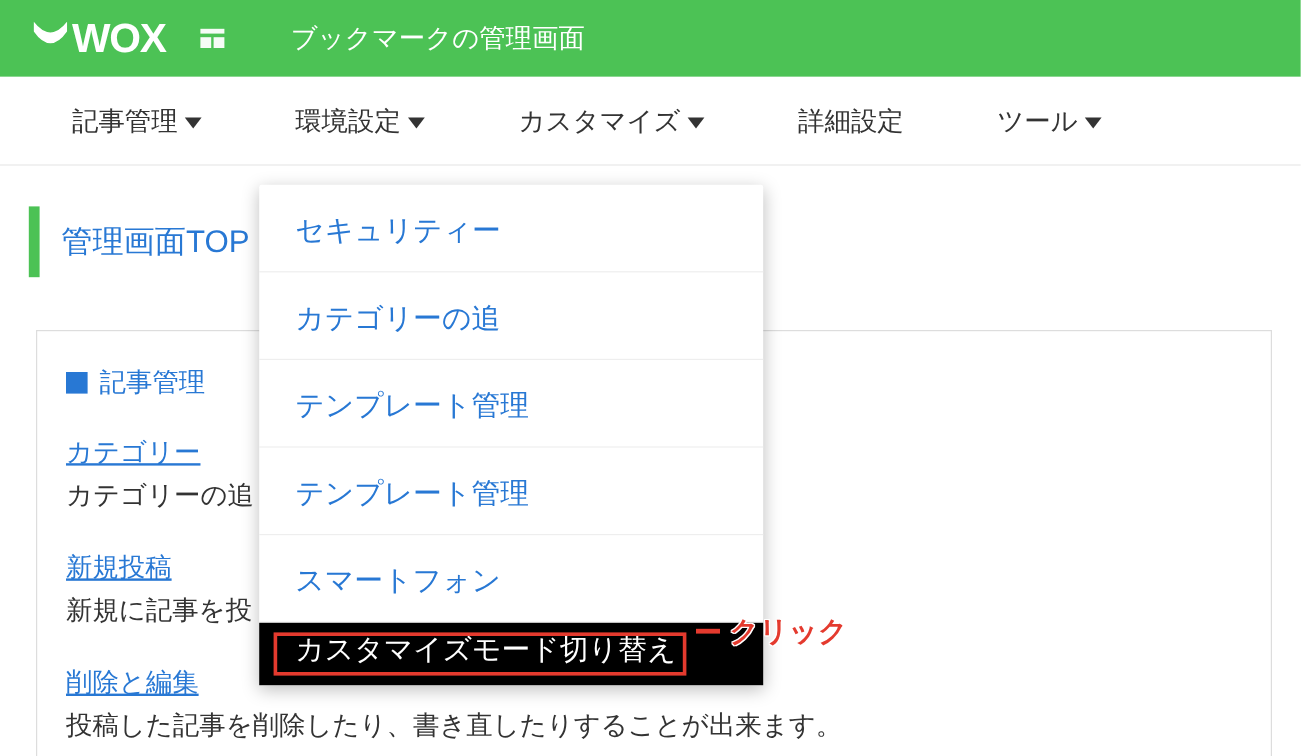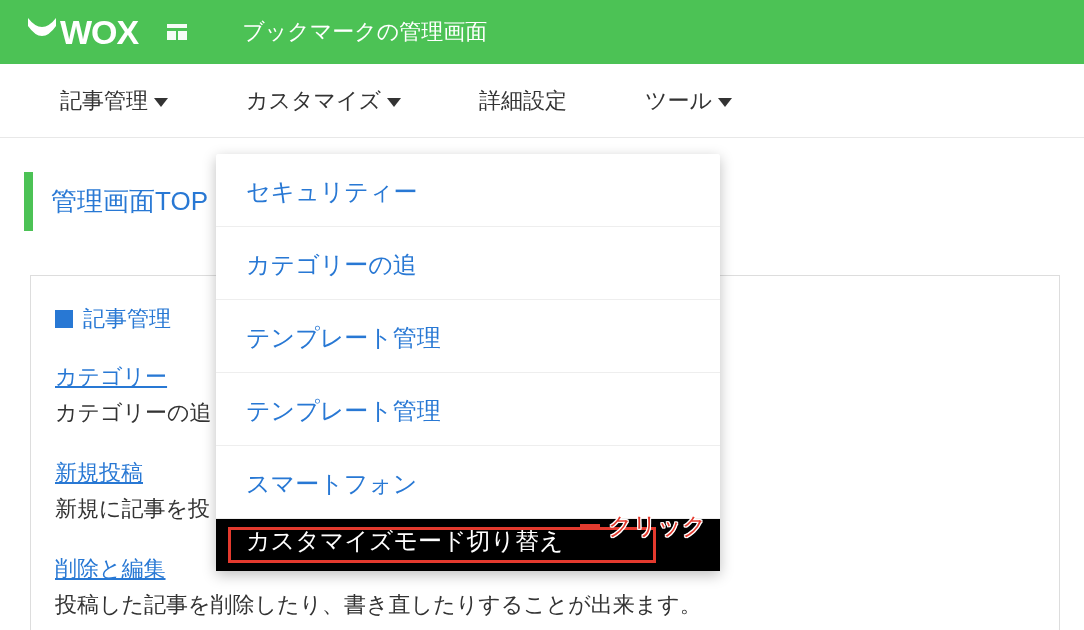--- a/index.html
+++ b/index.html
@@ -119,21 +119,21 @@
     color: #333;
     font-size: 22px;
     margin-bottom: 30px;
   }
 
   
   .dropdown {
     position: absolute;
     top: 154px;
     left: 216px;
-    width: 504px;
+    width: 420px;
     background: #fff;
     box-shadow: 0 4px 14px rgba(0,0,0,0.25);
     border-radius: 2px;
     z-index: 50;
   }
   .dropdown-item {
     padding: 22px 26px 18px 30px;
     font-size: 24px;
     color: #2878d4;
     border-bottom: 1px solid #eee;
@@ -166,21 +166,21 @@
     gap: 8px;
     z-index: 51;
   }
   .anno-line {
     width: 20px; height: 4px;
     background: #e43a2e;
   }
   .anno-text {
     color: #e43a2e;
     font-size: 24px;
-    font-weight: 400;
+    font-weight: 700;
     text-shadow:
       -1px -1px 0 #fff, 1px -1px 0 #fff,
       -1px 1px 0 #fff, 1px 1px 0 #fff,
       0 -1px 0 #fff, 0 1px 0 #fff,
       -1px 0 0 #fff, 1px 0 0 #fff;
   }
 </style>
 </head>
 <body>
 
@@ -204,20 +204,24 @@
     <span class="header-title">ブックマークの管理画面</span>
   </div>
 </div>
 
 <div class="main-nav">
   <div class="nav-item">
     <span>記事管理</span>
     <span class="caret-down"></span>
   </div>
   <div class="nav-item">
+    <span>環境設定</span>
+    <span class="caret-down"></span>
+  </div>
+  <div class="nav-item">
     <span>カスタマイズ</span>
     <span class="caret-down"></span>
   </div>
   <div class="nav-item">
     <span>詳細設定</span>
   </div>
   <div class="nav-item">
     <span>ツール</span>
     <span class="caret-down"></span>
   </div>

